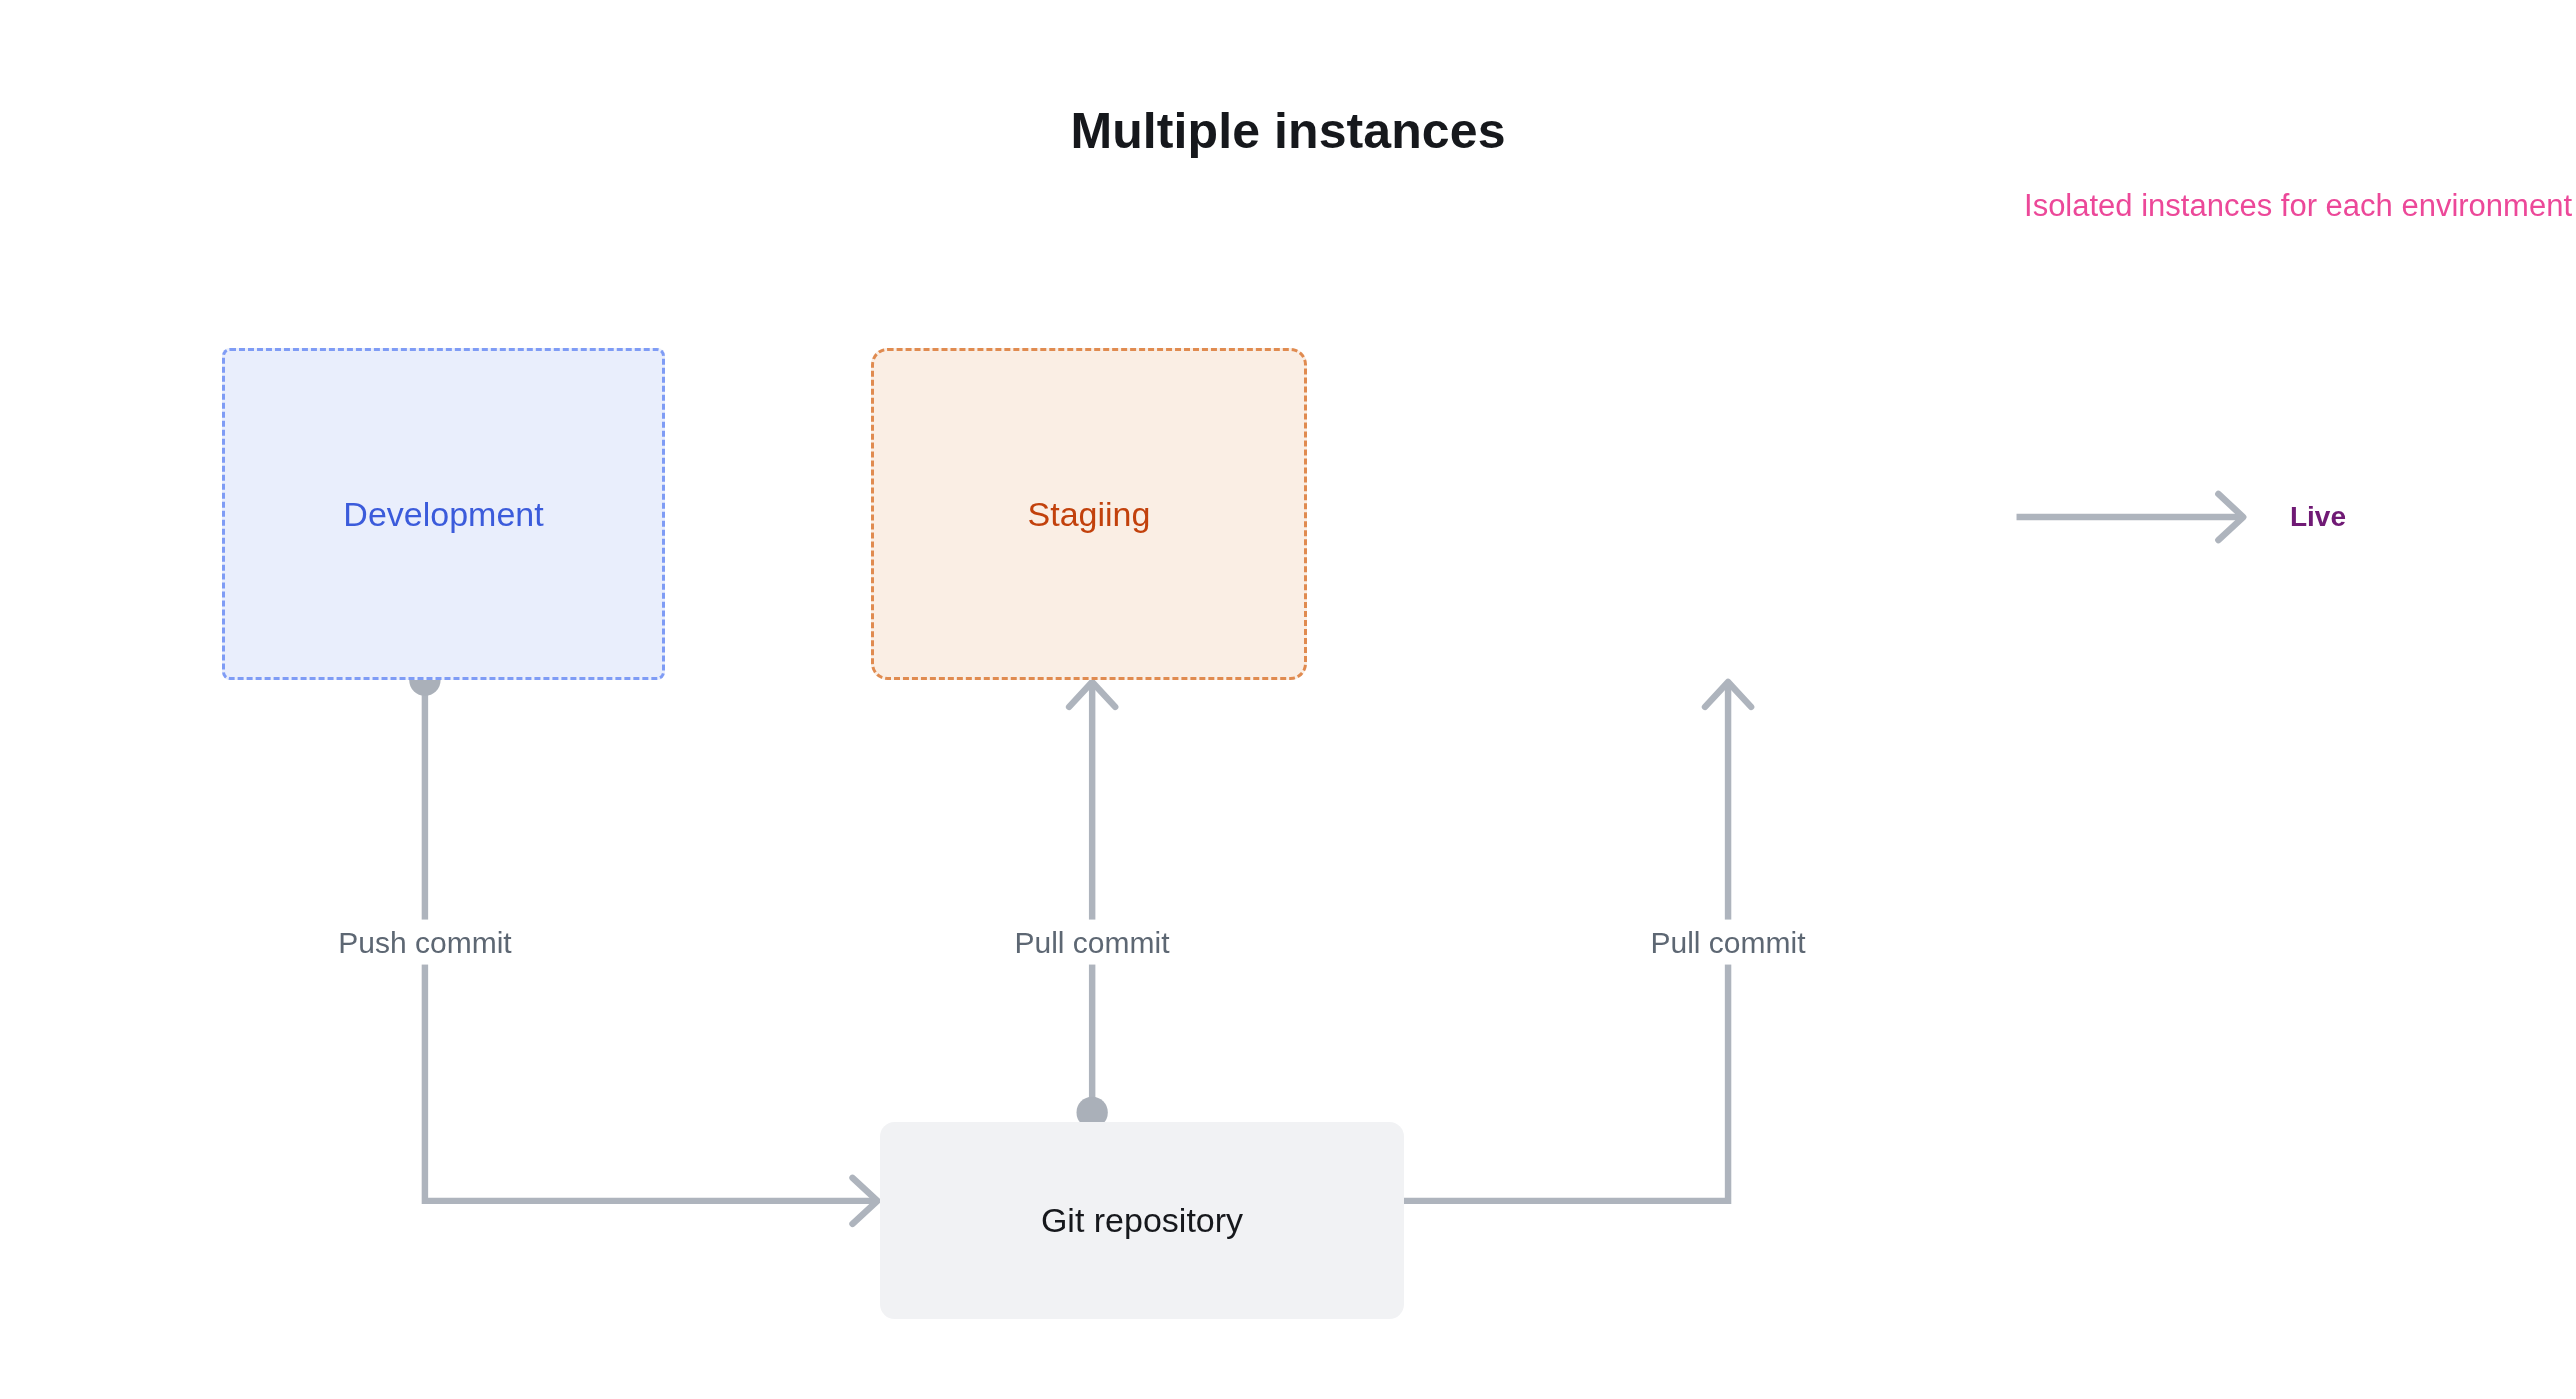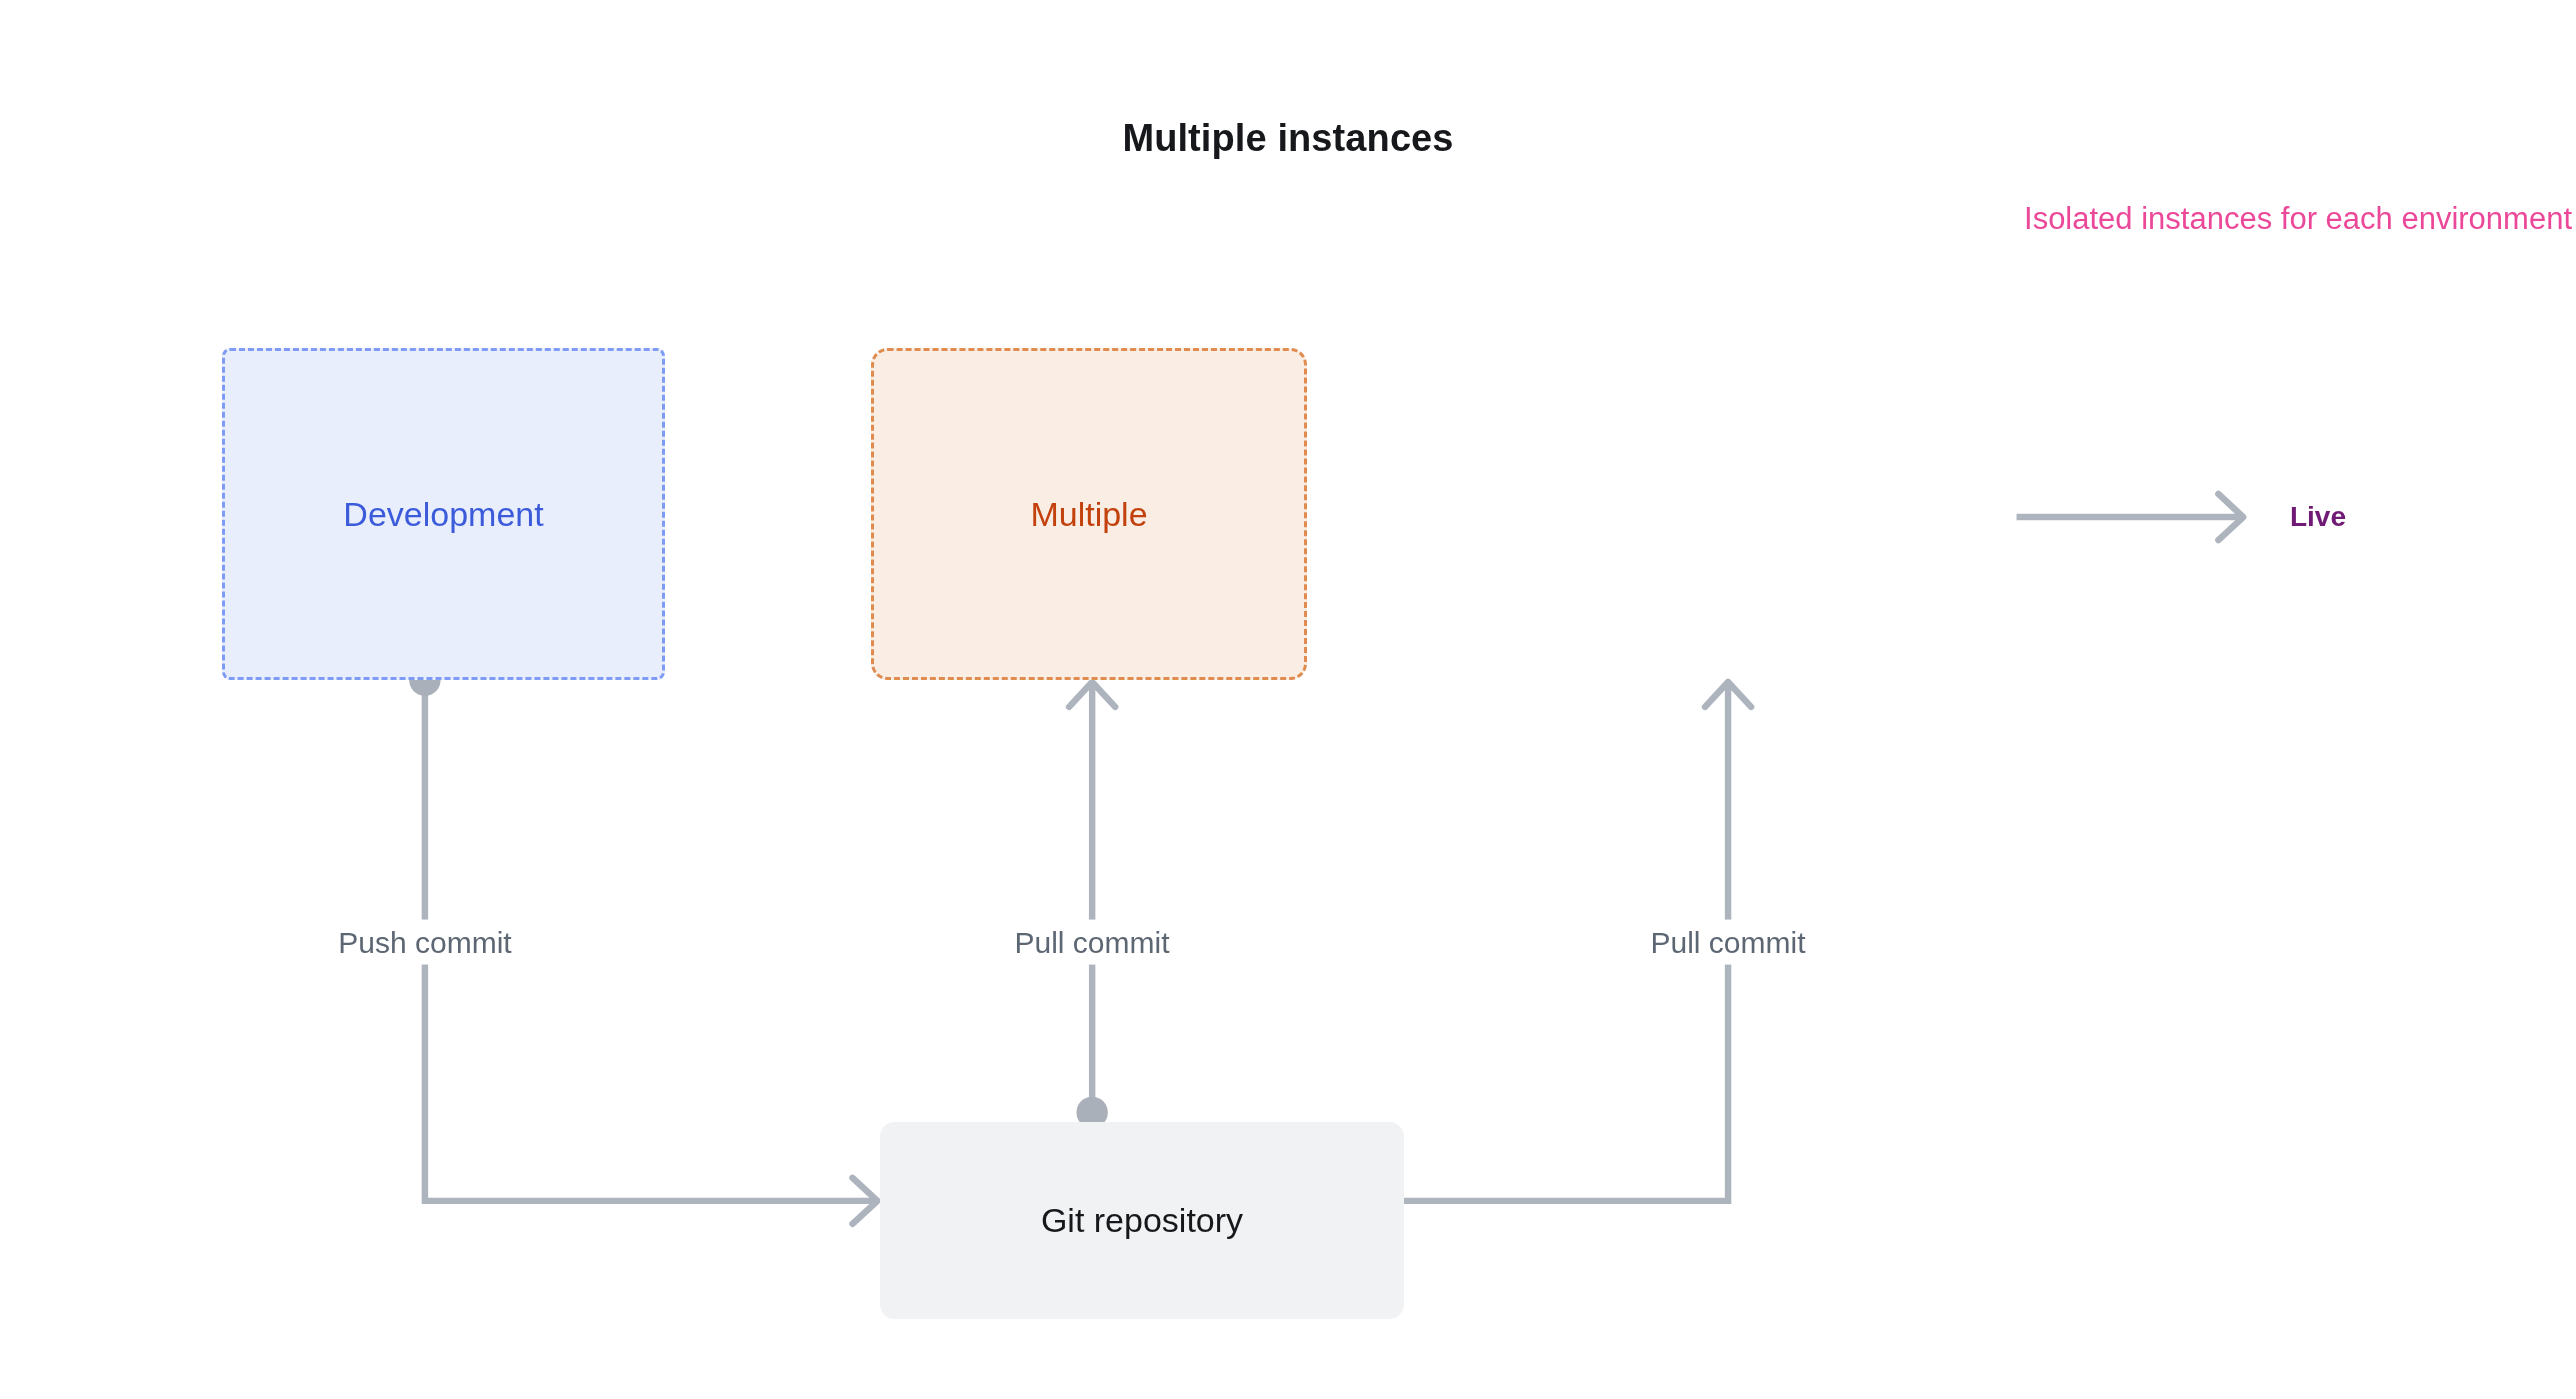--- a/index.html
+++ b/index.html
@@ -23,23 +23,23 @@
   
   .header {
     position: absolute;
     left: 0;
     top: 0;
     width: 2576px;
     text-align: center;
     pointer-events: none;
   }
   .diagram-title {
-    margin: 16px;
+    margin: 1px;
     padding-top: 100px;
-    font-size: 38px;
+    font-size: 50px;
     font-weight: 700;
     color: #16181c;
     letter-spacing: 0.1px;
     line-height: 1.2;
   }
   .diagram-subtitle {
     margin: 4px;
     padding-top: 22px;
     font-size: 31px;
     font-weight: 400;
@@ -182,21 +182,21 @@
       <path d="M 2188 561 L 2432 561" fill="none" stroke="#aeb4bd" stroke-width="7" stroke-linecap="butt"></path>
       <polyline points="2407,536 2434,561 2407,586" fill="none" stroke="#aeb4bd" stroke-width="7" stroke-linecap="round" stroke-linejoin="round"></polyline>
     </g>
   </svg>
 
   <div class="env-box" id="box-development">
     <span class="env-label">Development</span>
   </div>
 
   <div class="env-box" id="box-staging">
-    <span class="env-label">Multiple</span>
+    <span class="env-label">Stagiing</span>
   </div>
 
 
   <div id="node-git">
     <span class="node-label">Git repository</span>
   </div>
 
   <div class="edge-label" id="label-push-commit">Push commit</div>
 
   <div class="edge-label" id="label-pull-commit-staging">Pull commit</div>

